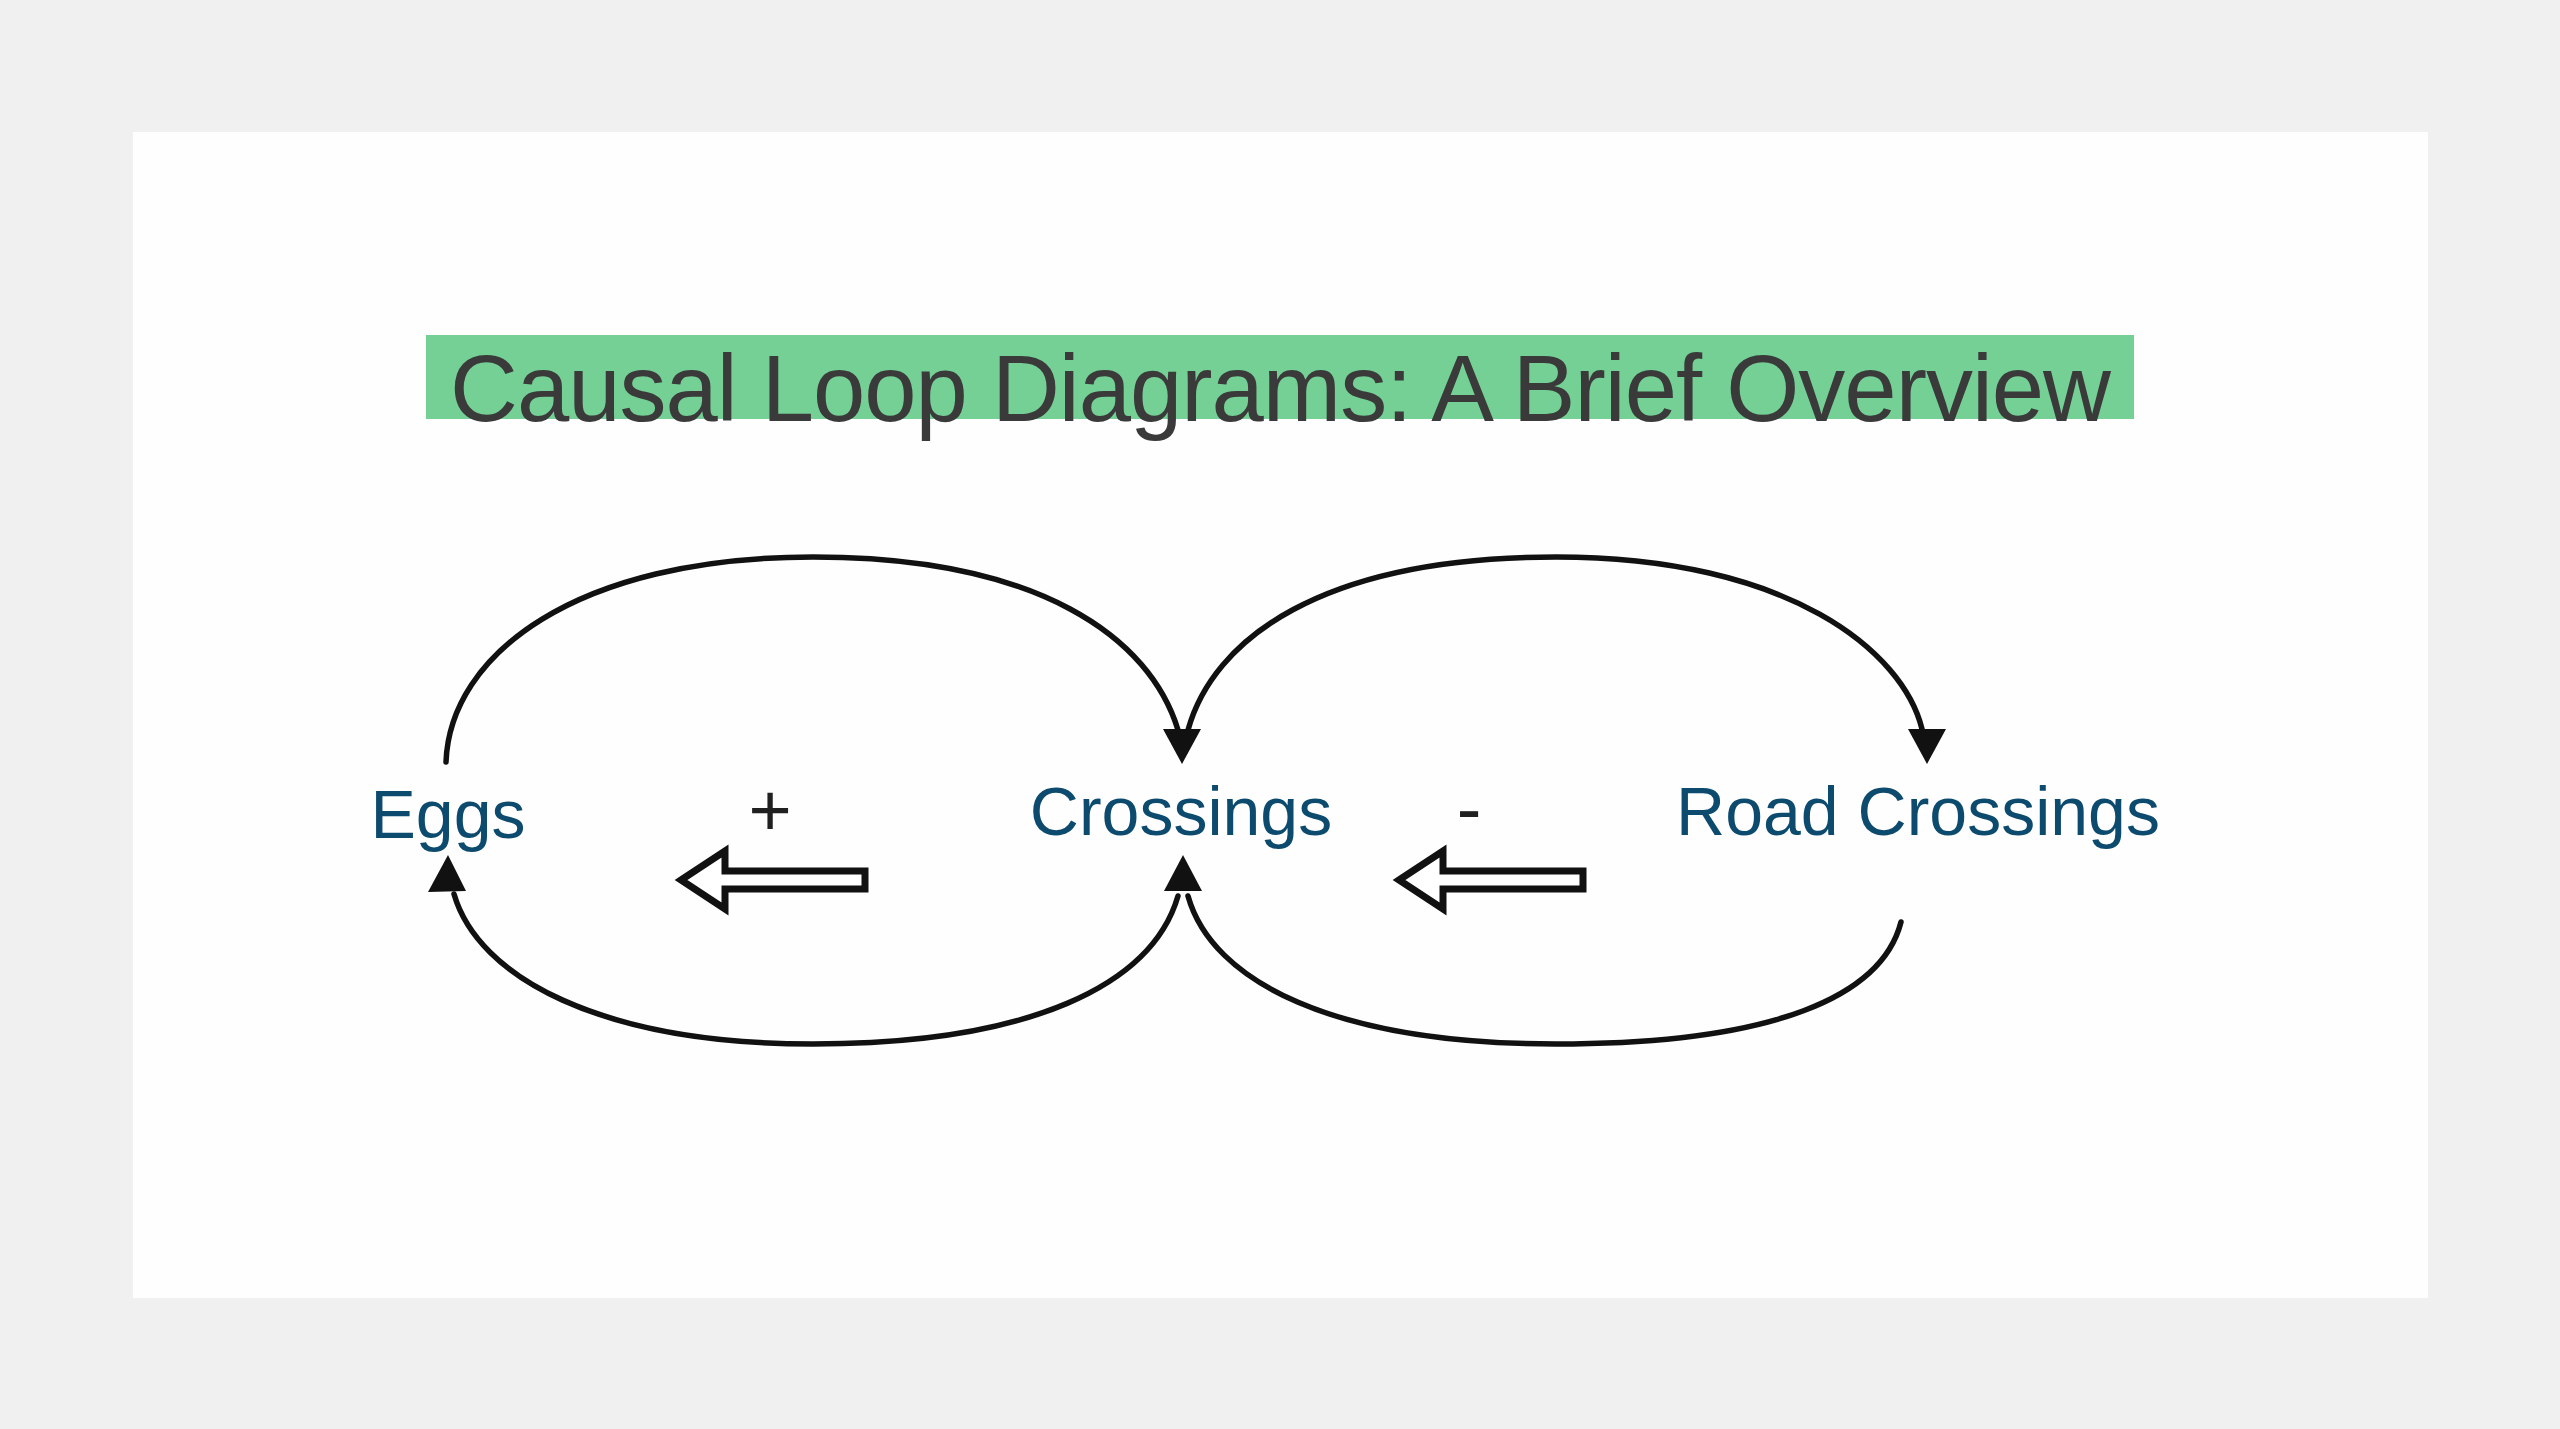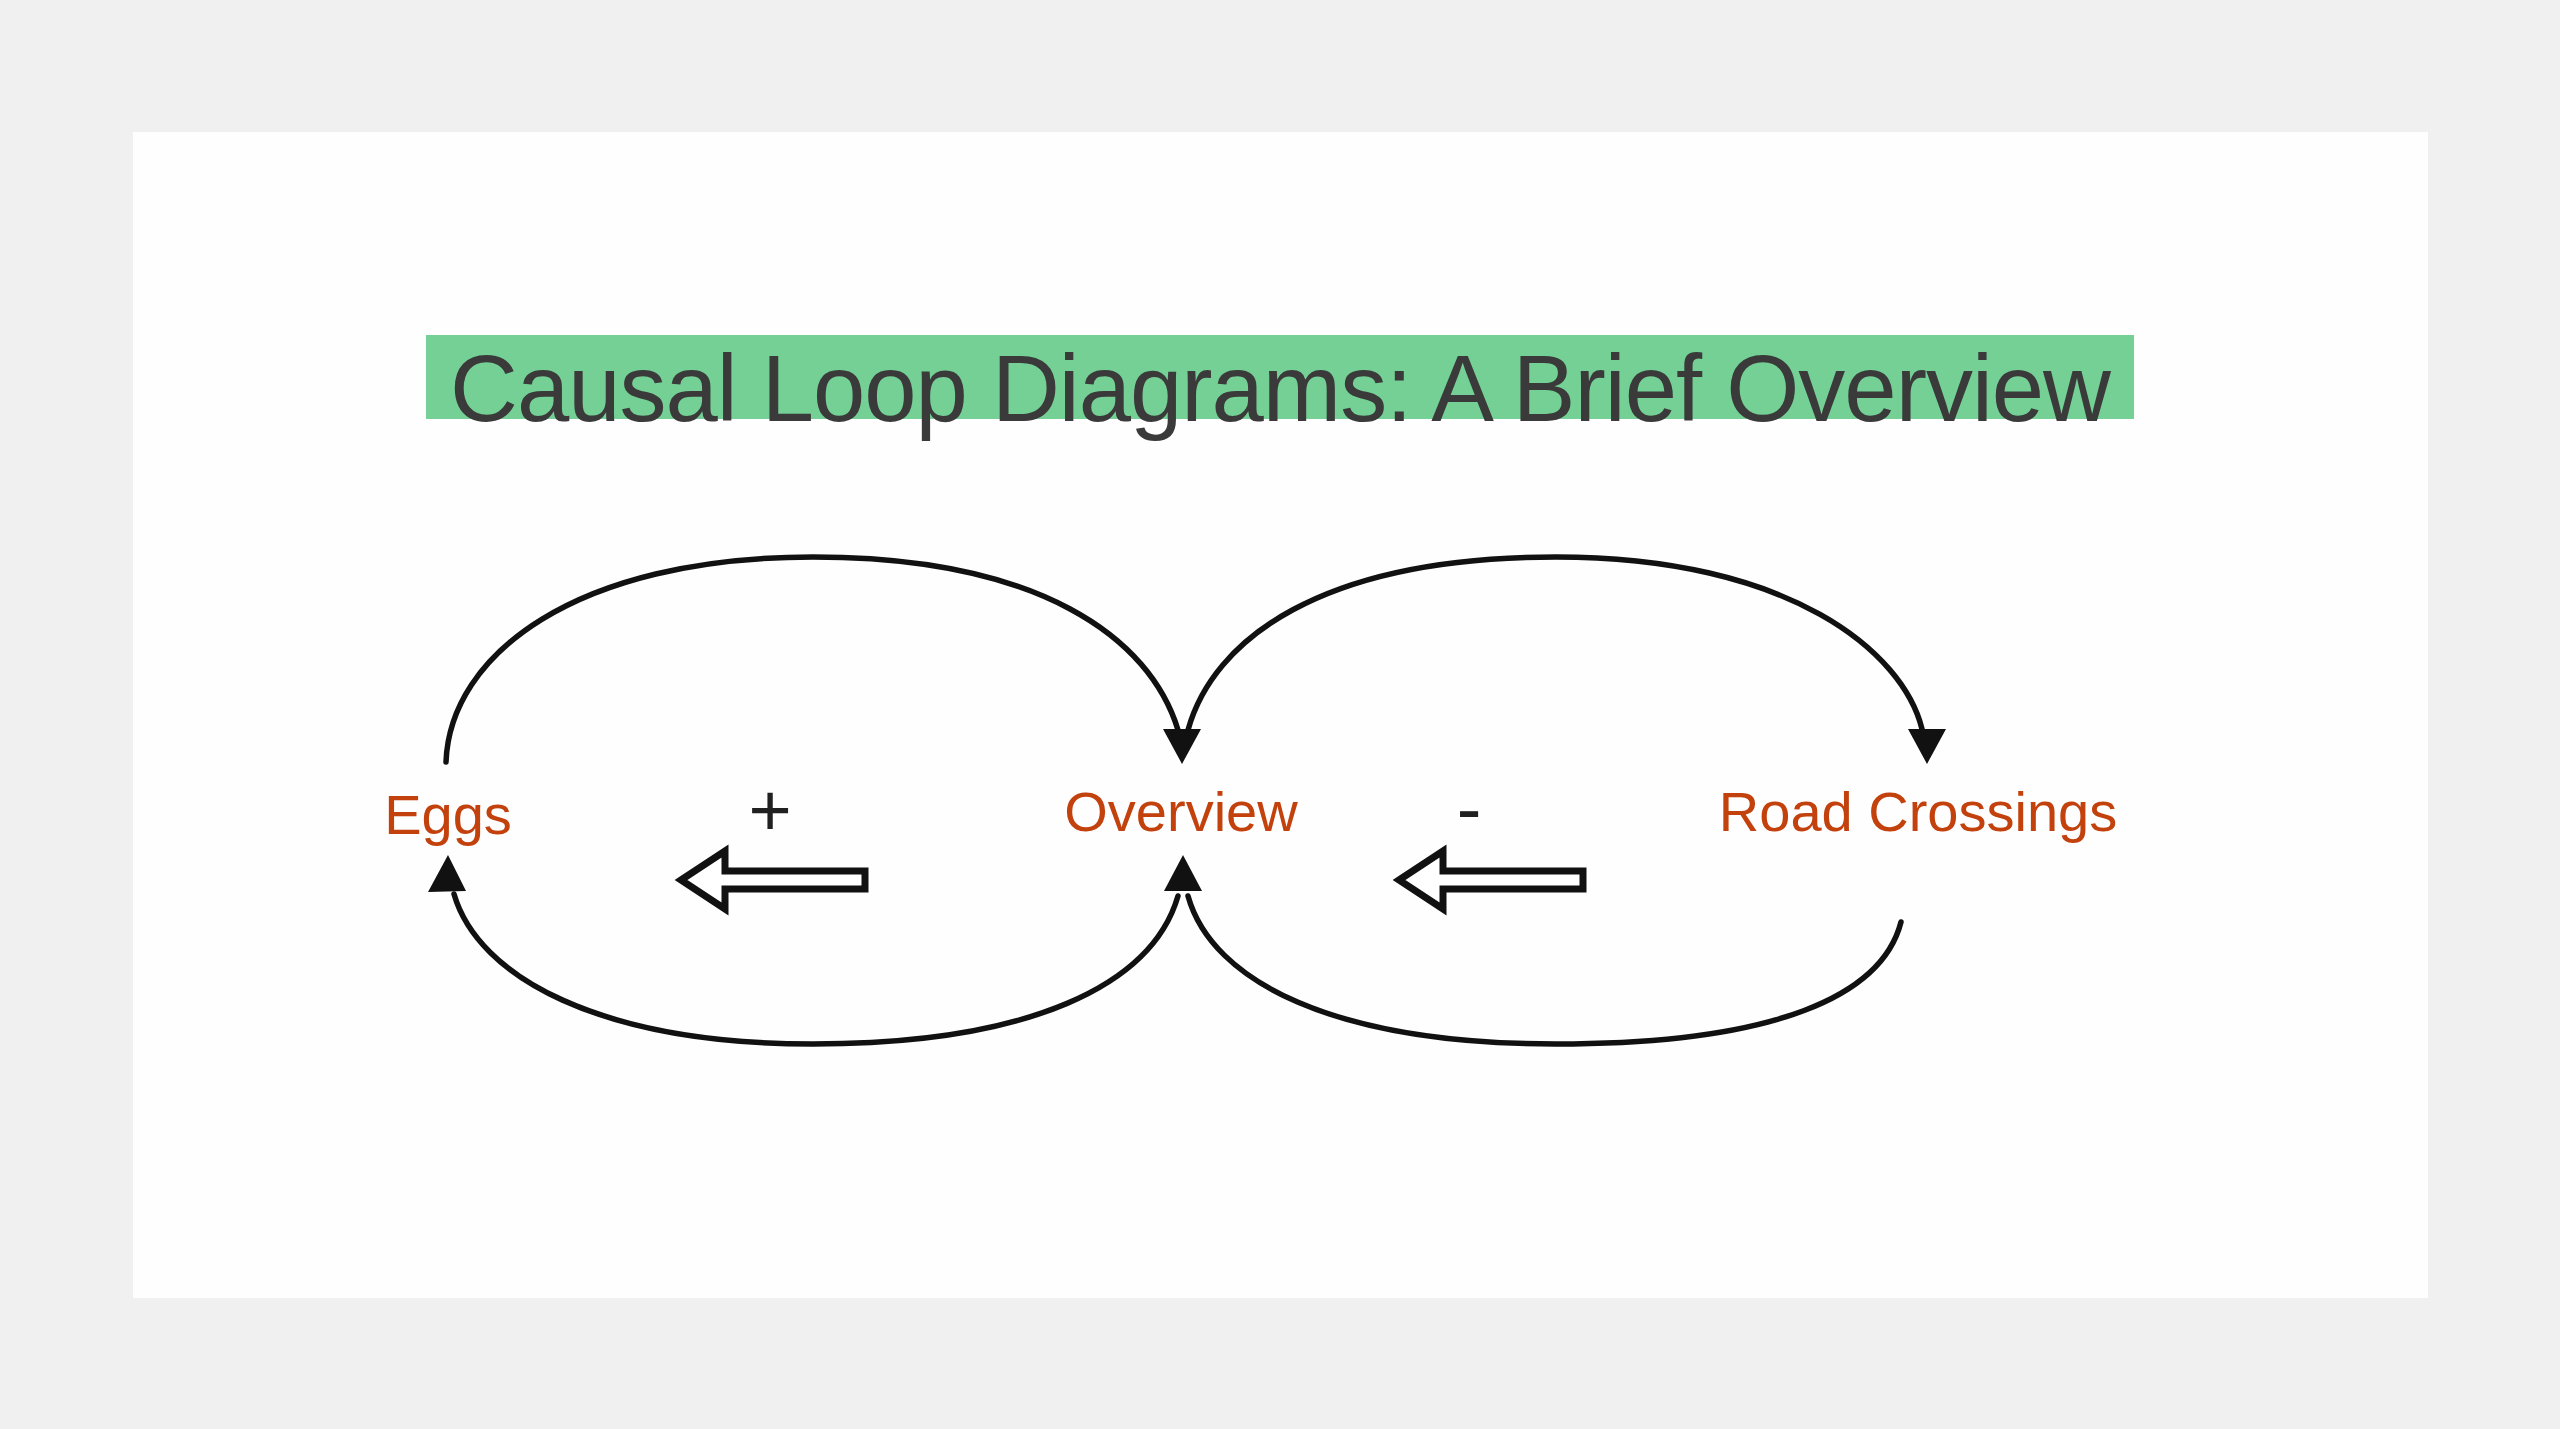--- a/index.html
+++ b/index.html
@@ -17,21 +17,21 @@
     position:absolute;left:1280px;top:335px;transform:translateX(-50%);
     background:#74D095;
     height:84px;line-height:108px;padding:0 24px;white-space:nowrap;
   }
   .title-text{
     font-size:94px;font-weight:500;color:#3A3A3A;letter-spacing:-1px;
   }
   .diagram-svg{position:absolute;left:0;top:0;width:2560px;height:1429px;}
   .node-label{
     position:absolute;transform:translate(-50%,-50%);
-    font-size:56px;color:#c2410c;white-space:nowrap;
+    font-size:68px;color:#0c4a6e;white-space:nowrap;
   }
   .polarity-label{
     position:absolute;transform:translate(-50%,-50%);
     font-size:74px;color:#202020;
   }
   .arc{fill:none;stroke:#111111;stroke-width:5.5;stroke-linecap:round;}
   .arrowhead{fill:#111111;stroke:none;}
   .block-arrow{fill:#FFFFFF;stroke:#111111;stroke-width:7;stroke-linejoin:miter;}
 </style>
 </head>
@@ -57,19 +57,19 @@
 
   <polygon class="block-arrow" points="1399,880 1443,851 1443,871 1583,871 1583,889 1443,889 1443,909"></polygon>
 </svg>
 
 <div class="title-wrap">
   <span class="title-text">Causal Loop Diagrams: A Brief Overview</span>
 </div>
 
 <div class="node-label" style="left:448px;top:814px;">Eggs</div>
 
-<div class="node-label" style="left:1181px;top:811px;">Overview</div>
+<div class="node-label" style="left:1181px;top:811px;">Crossings</div>
 
 <div class="node-label" style="left:1918px;top:811px;text-align:center;">Road Crossings</div>
 
 <div class="polarity-label" style="left:770px;top:810px;">+</div>
 
 <div class="polarity-label" style="left:1469px;top:808px;">-</div>
 
 </body></html>

